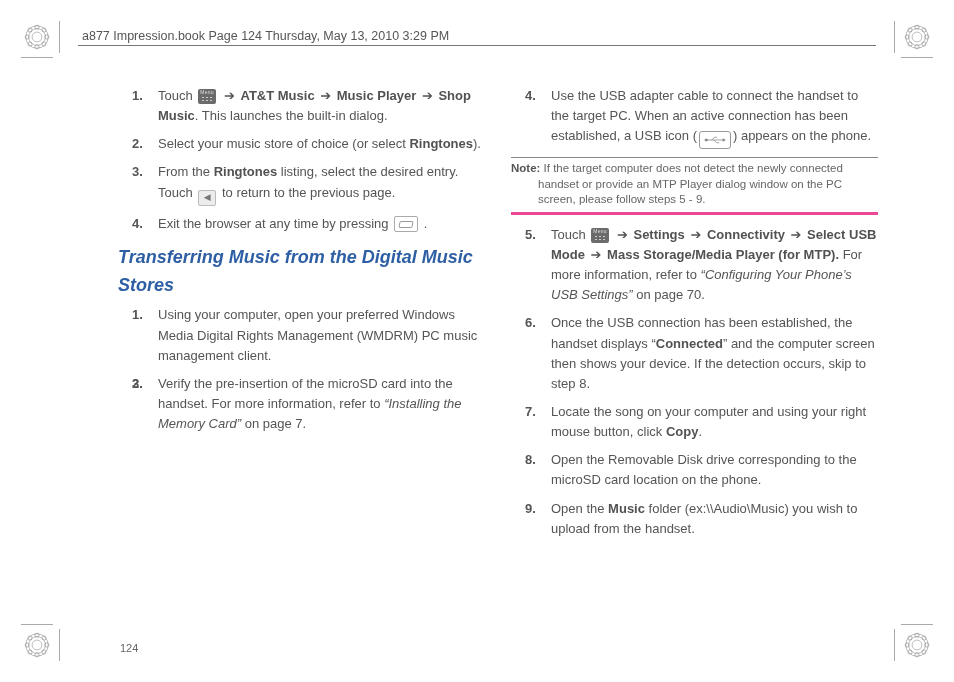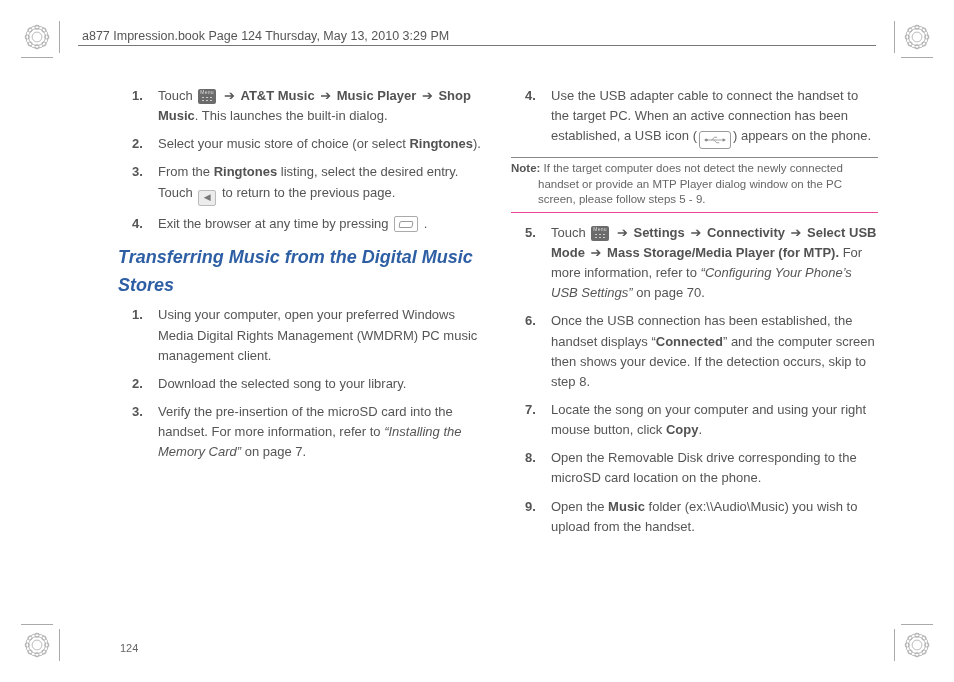--- a/index.html
+++ b/index.html
@@ -164,21 +164,21 @@
   }
   .intro {
     margin: 0 0 8px 0;
   }
   .link {
     color:#2e5fa4;
     text-decoration: underline;
   }
   .note-block {
     border-top:1px solid #888;
-    border-bottom:1px solid #ec4899;
+    border-bottom:3px solid #ec4899;
     padding:3px 0 4px 0;
     margin: 6px 0 10px 0;
     font-size:11.5px;
     line-height:1.35;
     color:#666;
     text-indent:-27px;
     padding-left:27px;
   }
   .note-block .note-label { font-weight:bold; color:#555; }
   .xref { font-style: italic; }
@@ -312,21 +312,20 @@
 
     <div class="section-title">Transferring Music from the Digital Music Stores</div>
 
     <ol class="steps">
       <li>
         <span class="num">1.</span>
         <span>Using your computer, open your preferred Windows Media Digital Rights Management (WMDRM) PC music management client.</span>
       </li>
       <li>
         <span class="num">2.</span>
-        <span>Download the selected song to your library.</span>
       </li>
     </ol>
 
 
     <ol class="steps">
       <li>
         <span class="num">3.</span>
         <span>Verify the pre-insertion of the microSD card into the handset. For more information, refer to </span><span class="xref">“Installing the Memory Card”</span><span>  on page 7.</span>
       </li>
     </ol>

